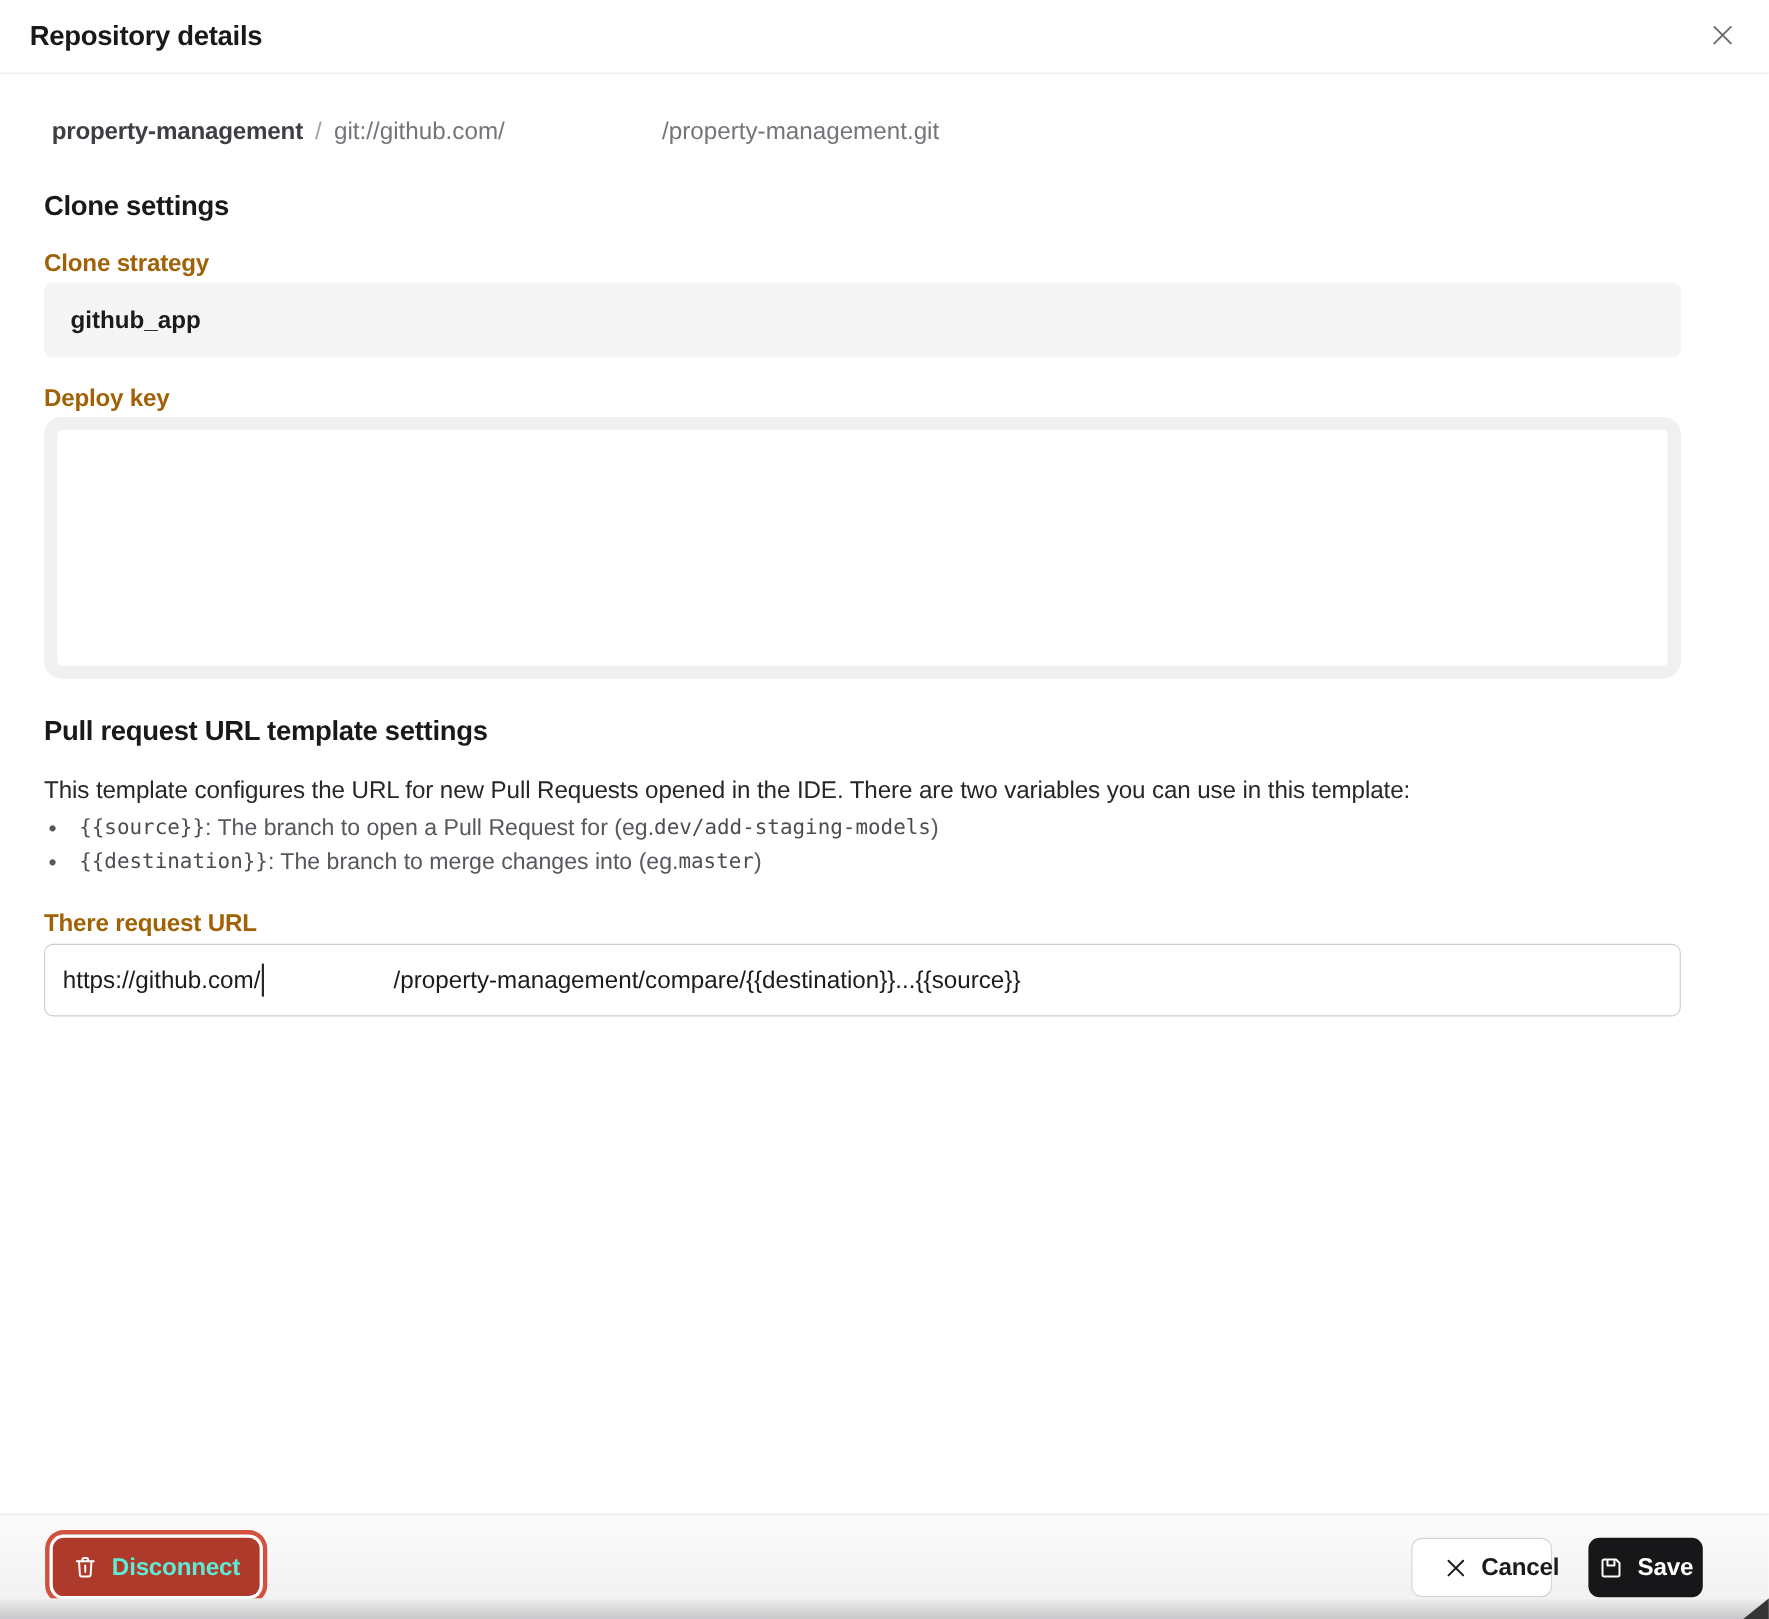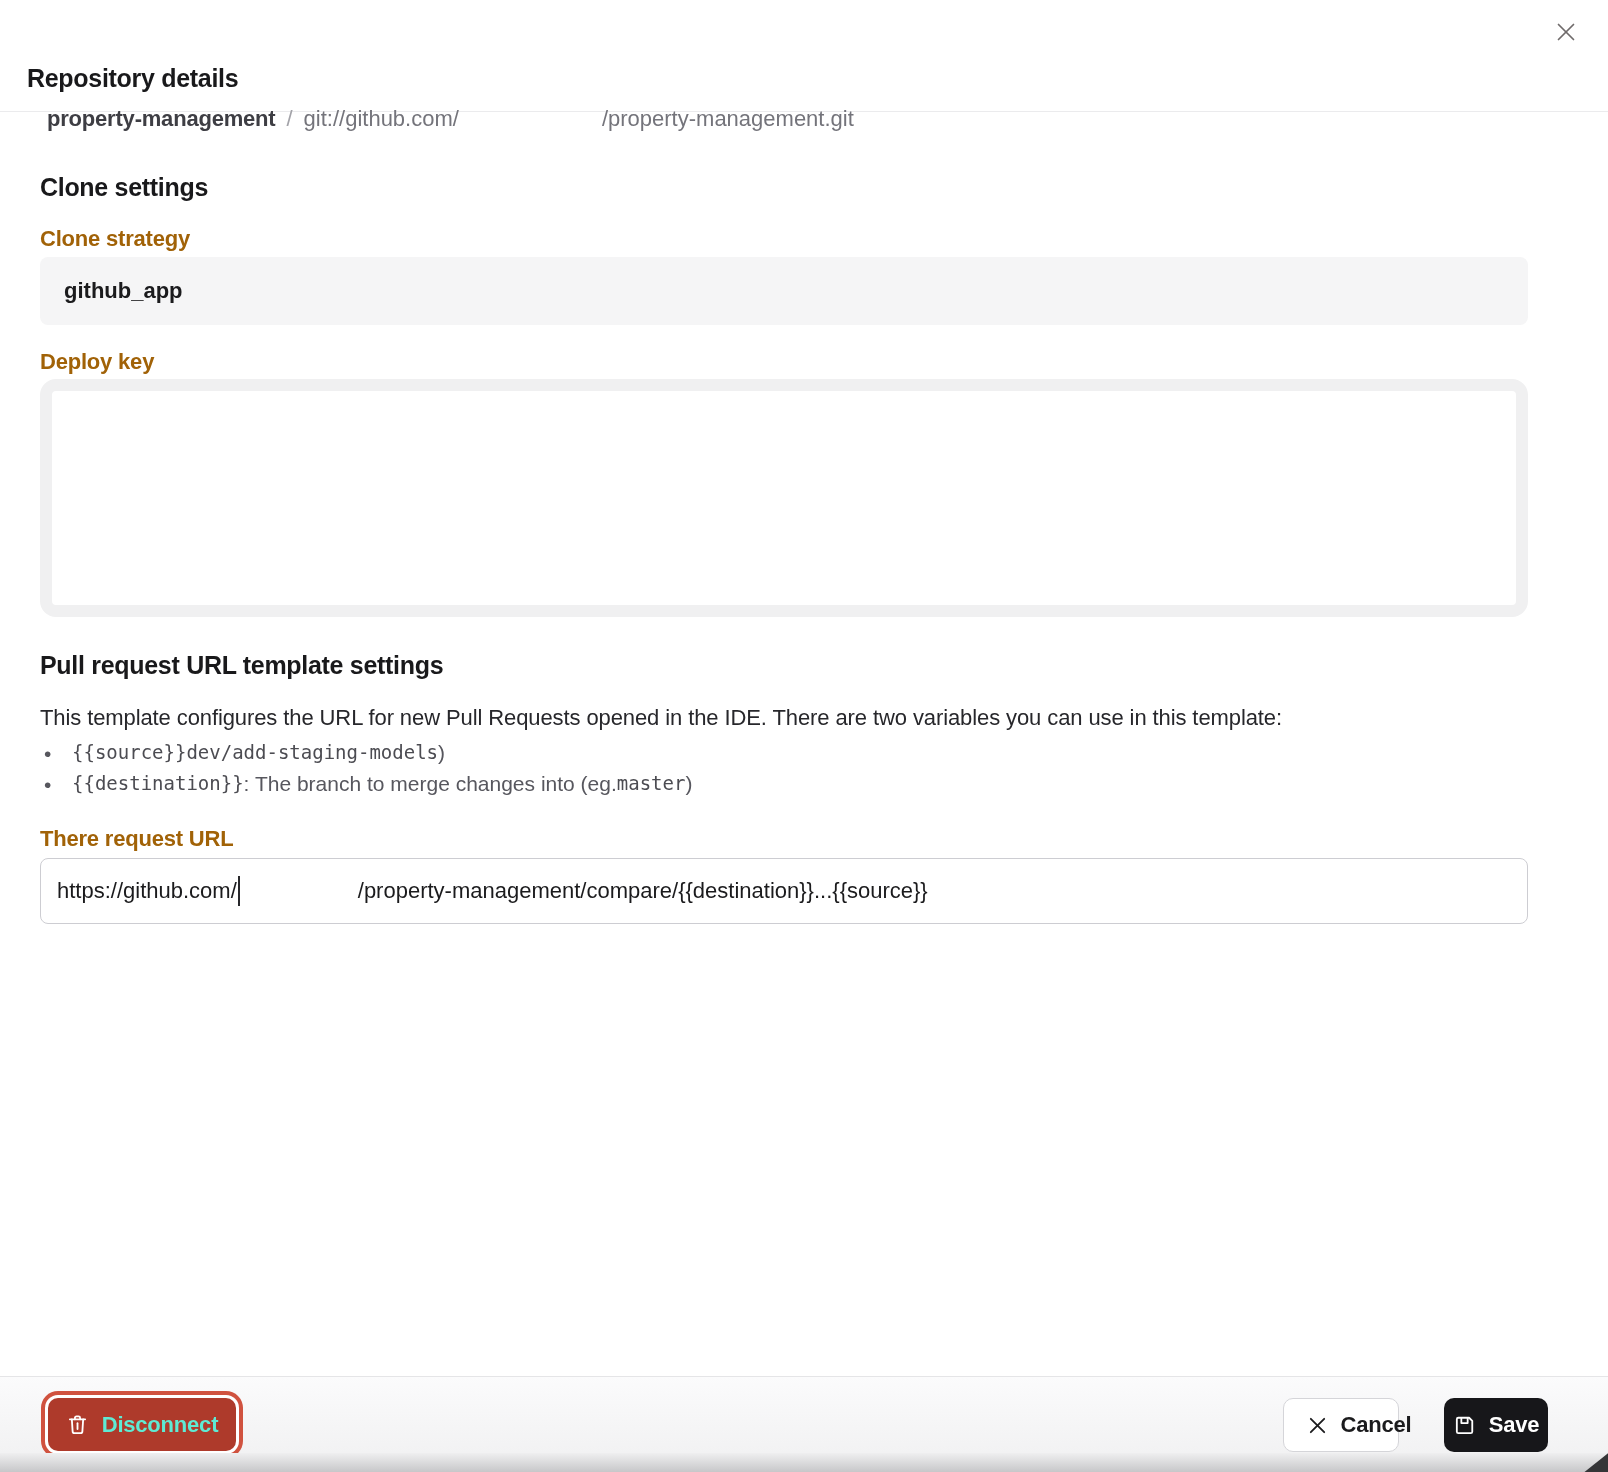--- a/index.html
+++ b/index.html
@@ -10,21 +10,20 @@
     font-family:"Liberation Sans", sans-serif;
     color:#1b1b1d;
     overflow:hidden;
   }
   
   .modal-header {
     position:absolute; left:0; top:0; width:1608px; height:67px;
     border-bottom:1px solid #ebebed;
     display:flex; align-items:center; padding-left:27px;
     background:#ffffff;
-    margin-top:45px;
   }
   .modal-title { font-size:25px; font-weight:700; color:#19191b; letter-spacing:-0.3px; }
   .close-btn {
     position:absolute; left:1550px; top:17px; width:32px; height:32px;
     background:none; border:none; cursor:pointer;
     display:flex; align-items:center; justify-content:center;
   }
   
   .breadcrumb {
     position:absolute; left:47px; top:106px;
@@ -91,21 +90,21 @@
     border-radius:10px; font-size:22px; font-weight:700; letter-spacing:-0.2px;
     cursor:pointer; border:none; font-family:"Liberation Sans", sans-serif;
   }
   .btn .icon { display:flex; margin-right:13px; }
   .disconnect-btn {
     left:48px; width:188px; height:53px;
     background:#ae3a2b; color:#5eead4;
     box-shadow:0 0 0 3px #ffffff, 0 0 0 7px #d0523f;
   }
   .cancel-btn {
-    left:1283px; width:116px;
+    left:1283px; width:128px;
     background:#ffffff; color:#1b1b1d; border:1.5px solid #d5d5d9;padding-left:36px;
   }
   .save-btn {
     left:1444px; width:104px;
     background:#17171a; color:#ffffff;
   }
   
   .bottom-strip {
     position:absolute; left:0; top:1453px; width:1608px; height:19px;
     background:linear-gradient(#efeff0, #c7c7c9);
@@ -150,20 +149,21 @@
 
   <div class="field-label" style="top:349px;">Deploy key</div>
   <textarea class="deploy-textarea" style=""></textarea>
 
   <h2 class="section-heading" style="top:651px;">Pull request URL template settings</h2>
   <p class="para">This template configures the URL for new Pull Requests opened in the IDE. There are two variables you can use in this template:</p>
 
   <ul class="bullet-list">
     <li>
       <span class="code">{{source}}</span>
+        <span>: The branch to open a Pull Request for (eg. </span>
         <span class="code">dev/add-staging-models</span>
         <span>)</span>
     </li>
     <li>
       <span class="code">{{destination}}</span>
         <span>: The branch to merge changes into (eg. </span>
         <span class="code">master</span>
         <span>)</span>
     </li>
   </ul>

